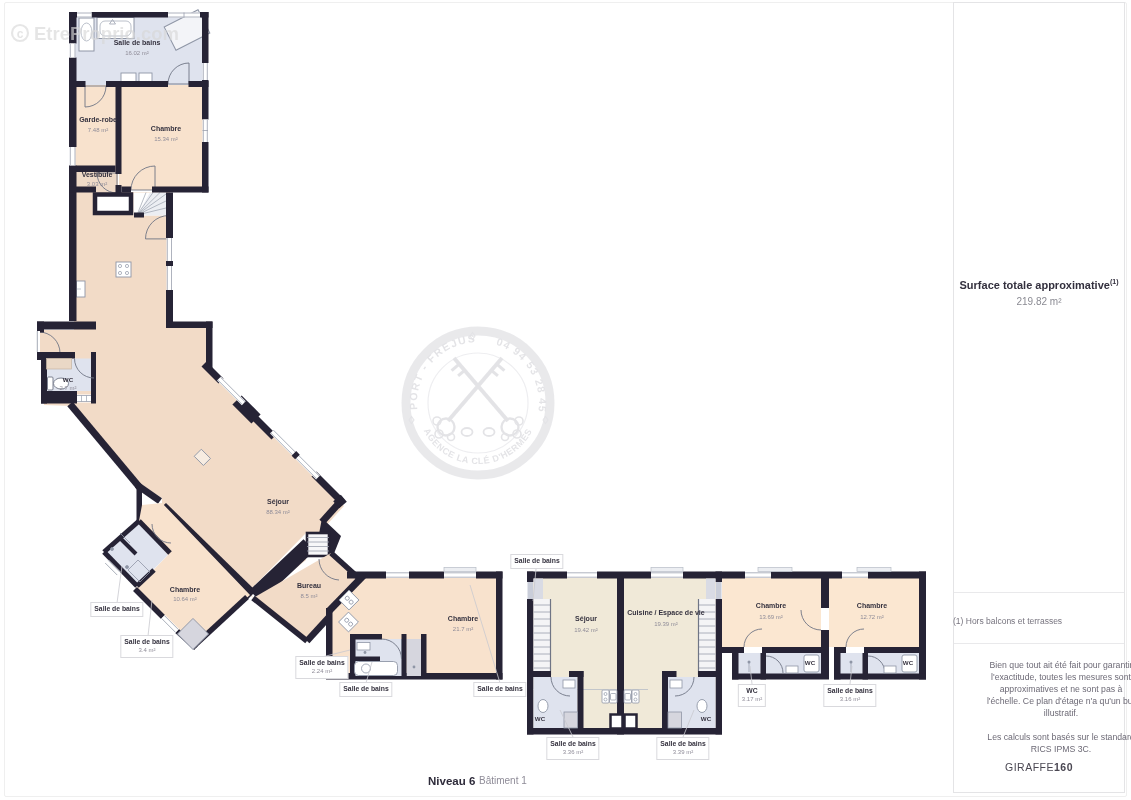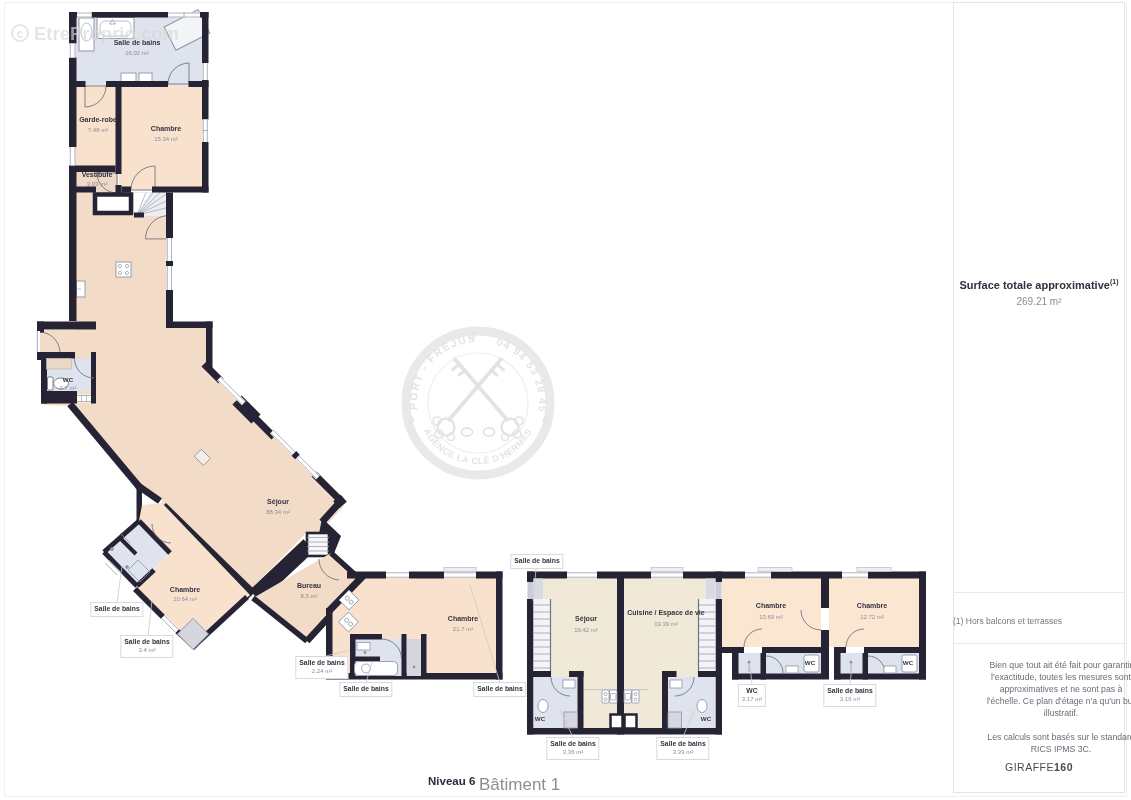--- a/index.html
+++ b/index.html
@@ -674,27 +674,27 @@
 
 <div class="lb" style="left:573px;top:737px;">Salle de bains<span class="a">3.36 m²</span></div>
 
 <div class="lb" style="left:683px;top:737px;">Salle de bains<span class="a">3.39 m²</span></div>
 
 <div class="lb" style="left:752px;top:684px;">WC<span class="a">3.17 m²</span></div>
 
 <div class="lb" style="left:850px;top:684px;">Salle de bains<span class="a">3.16 m²</span></div>
 
 <div class="abs" style="left:428px;top:775px;font-size:11.5px;font-weight:bold;color:#2e2b3a;">Niveau 6</div>
-<div class="abs" style="left:479px;top:775px;font-size:17px;color:#8f8c98;">Bâtiment 1</div>
+<div class="abs" style="left:479px;top:775px;font-size:10px;color:#8f8c98;">Bâtiment 1</div>
 
 <div class="abs" style="left:953px;top:2px;width:172px;height:791px;background:#ffffff;border:1px solid #e4e4e6;box-sizing:border-box;"></div>
 
 <div class="abs" style="left:953px;top:278px;width:172px;text-align:center;color:#33303e;font-size:11px;font-weight:bold;white-space:nowrap;">Surface totale approximative<span style="font-size:7px;vertical-align:super;">(1)</span></div>
 
-<div class="abs" style="left:953px;top:296px;width:172px;text-align:center;color:#8b8b93;font-size:10px;">269.21 m²</div>
+<div class="abs" style="left:953px;top:296px;width:172px;text-align:center;color:#8b8b93;font-size:10px;">219.82 m²</div>
 
 <div class="abs" style="left:954px;top:592px;width:170px;border-top:1px solid #e9e9eb;"></div>
 
 <div class="abs" style="left:953px;top:616px;width:172px;text-align:left;color:#77747f;font-size:8.5px;">(1) Hors balcons et terrasses</div>
 
 <div class="abs" style="left:954px;top:643px;width:170px;border-top:1px solid #e9e9eb;"></div>
 
 <div class="abs" style="left:984px;top:659px;width:154px;text-align:center;color:#6d6a76;font-size:8.7px;line-height:1.38;">Bien que tout ait été fait pour garantir l'exactitude, toutes les mesures sont approximatives et ne sont pas à l'échelle. Ce plan d'étage n'a qu'un but illustratif.<br><br>Les calculs sont basés sur le standard RICS IPMS 3C.</div>
 
 <div class="abs" style="left:953px;top:761px;width:172px;text-align:center;color:#4a4752;font-size:10.5px;letter-spacing:0.5px;">GIRAFFE<b>160</b></div>

